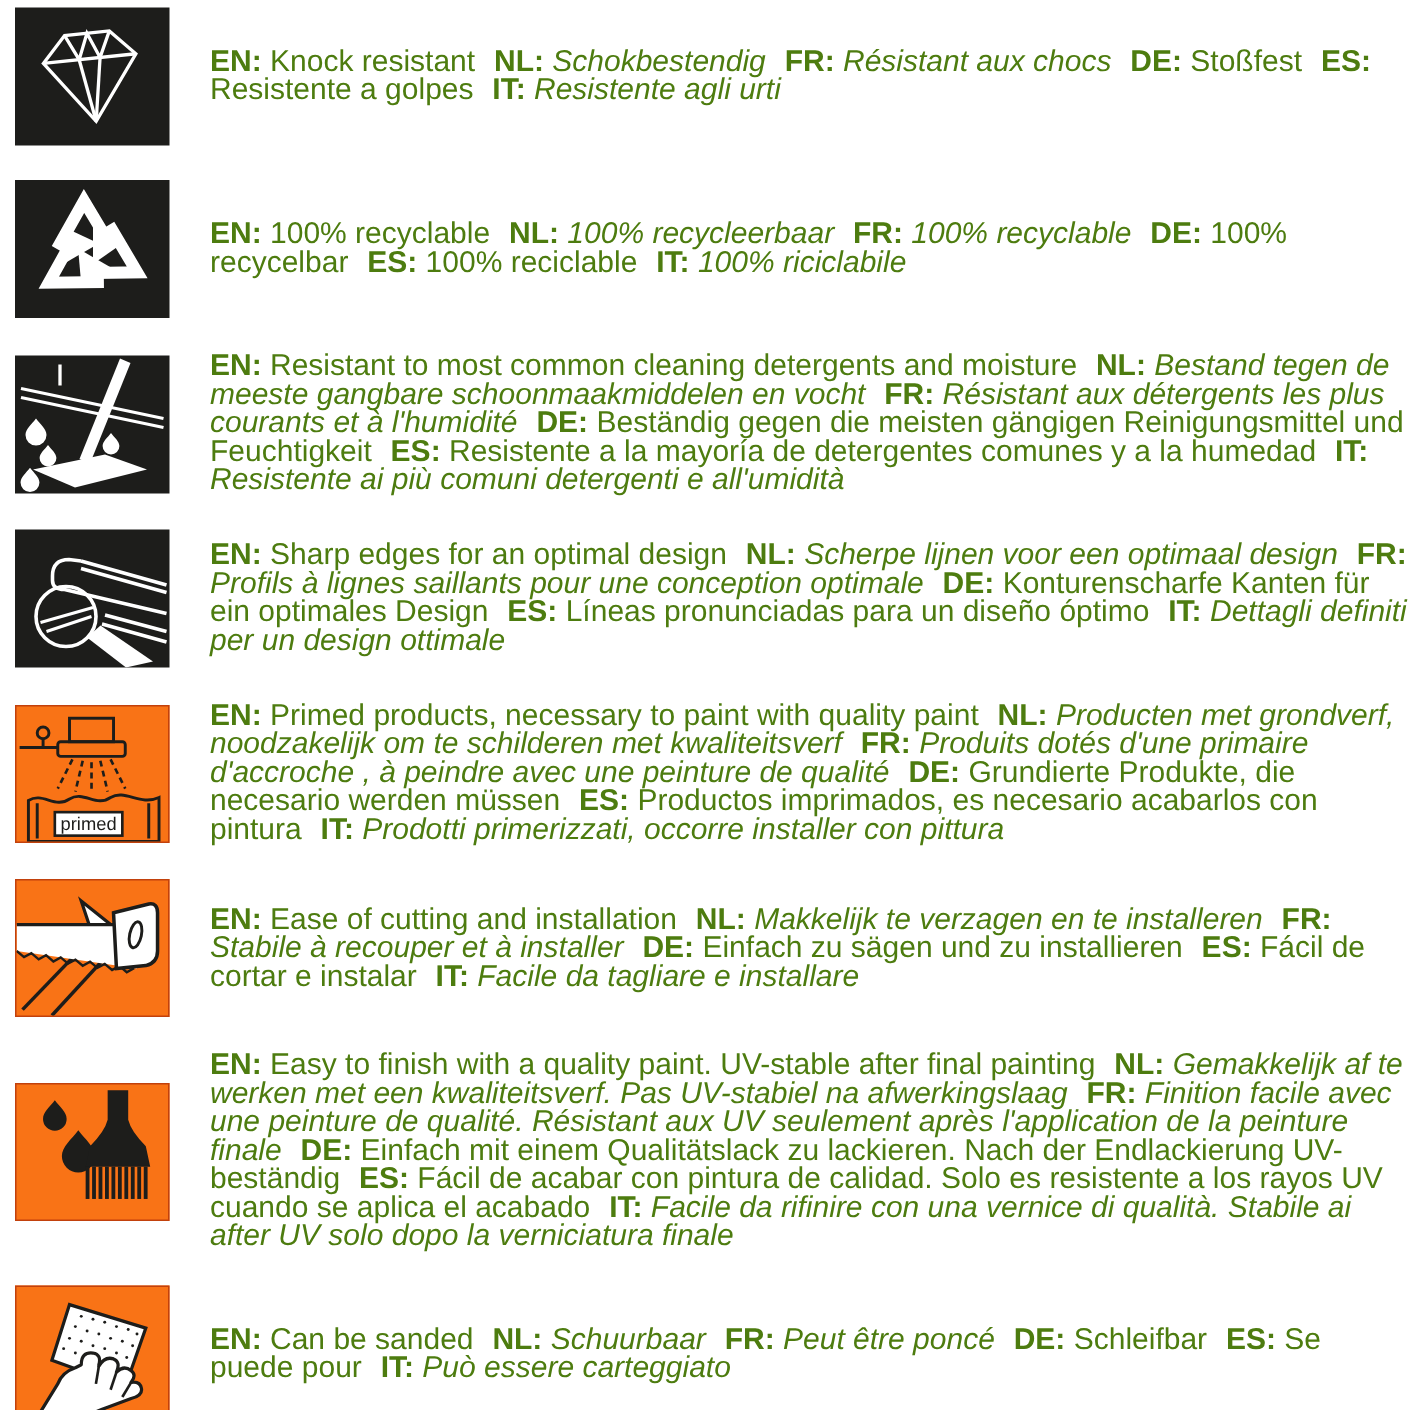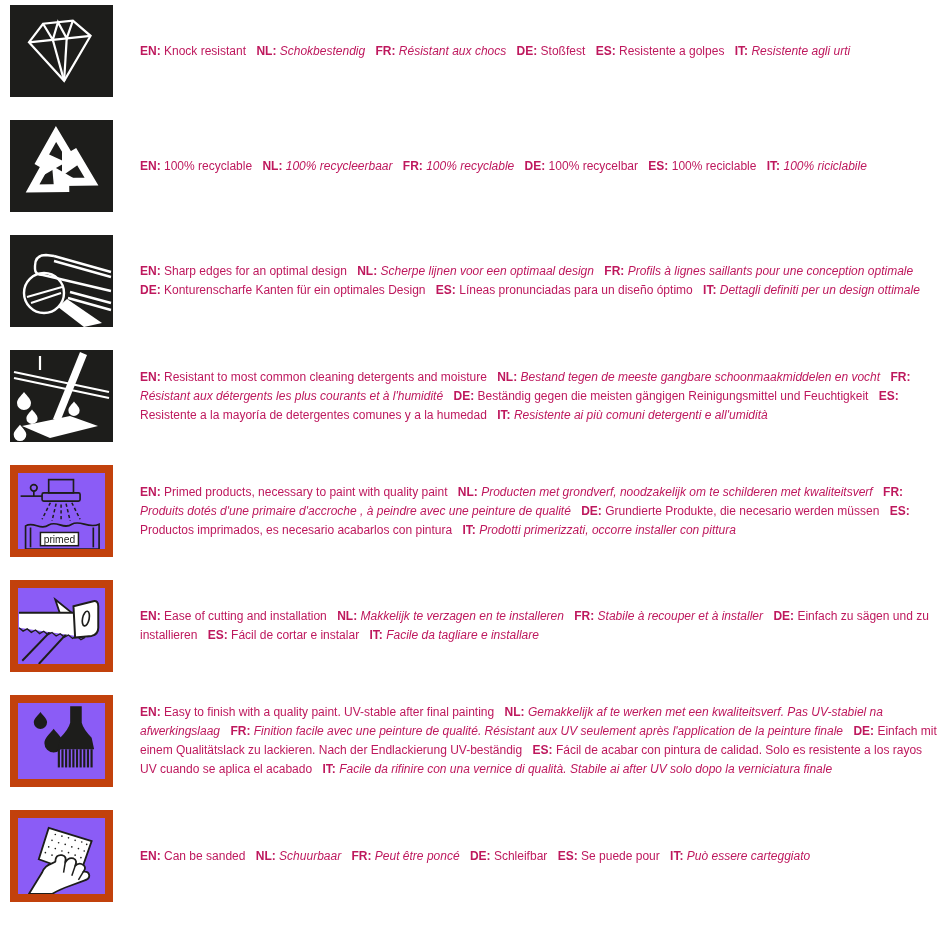--- a/index.html
+++ b/index.html
@@ -1,23 +1,23 @@
 <!DOCTYPE html>
 <html><head>
 <meta charset="utf-8">
 <style>
   html,body{margin:0;padding:0;background:#ffffff;}
   body{width:940px;height:940px;overflow:hidden;font-family:"Liberation Sans",sans-serif;}
   .sheet{padding:5px 2px 0 10px;}
   .row{display:flex;align-items:center;margin-bottom:23px;}
   .tile{flex:0 0 103px;width:103px;height:92px;box-sizing:border-box;}
   .tile.dark{background:#1d1d1b;}
-  .tile.light{background:#8b5cf6;border:8px solid #c2410c;}
+  .tile.light{background:#f97316;border:1px solid #c2410c;}
   .tile svg{display:block;width:100%;height:100%;}
-  .desc{flex:1;margin:0 0 0 27px;font-size:12px;line-height:19px;color:#be185d;}
+  .desc{flex:1;margin:0 0 0 27px;font-size:20px;line-height:19px;color:#4d7c0f;}
   .sg{margin-right:7px;}
   .lb{font-weight:bold;font-style:normal;}
   .tx{font-style:normal;}
   .ti{font-style:italic;}
   svg text{font-family:"Liberation Sans",sans-serif;font-size:12.5px;fill:#1d1d1b;}
 </style>
 </head>
 <body>
 
 <div class="sheet">
@@ -63,20 +63,48 @@
         </g>
       </svg>
     </div>
     <p class="desc">
       <span class="sg"><b class="lb">EN:</b> <span class="tx">100% recyclable</span></span>
       <span class="sg"><b class="lb">NL:</b> <span class="ti">100% recycleerbaar</span></span>
       <span class="sg"><b class="lb">FR:</b> <span class="ti">100% recyclable</span></span>
       <span class="sg"><b class="lb">DE:</b> <span class="tx">100% recycelbar</span></span>
       <span class="sg"><b class="lb">ES:</b> <span class="tx">100% reciclable</span></span>
       <span class="sg"><b class="lb">IT:</b> <span class="ti">100% riciclabile</span></span>
+    </p>
+  </div>
+
+  <div class="row">
+    <div class="tile dark">
+      <svg viewBox="0 0 103 92">
+        <g stroke="#ffffff" stroke-width="2.2" fill="none">
+          <line x1="4" y1="22" x2="99" y2="42"></line>
+          <line x1="4" y1="28" x2="99" y2="48"></line>
+          <line x1="30" y1="6" x2="30" y2="20"></line>
+        </g>
+        <polygon points="70,2 77,5 50,72 43,69" fill="#ffffff"></polygon>
+        <polygon points="12,76 60,66 88,76 40,88" fill="#ffffff"></polygon>
+        <g fill="#ffffff">
+          <path transform="translate(14,50)" d="M0,-8 C3,-4 7,-1 7,3 A7,7 0 1,1 -7,3 C-7,-1 -3,-4 0,-8 Z"></path>
+          <path transform="translate(22,66) scale(0.8)" d="M0,-8 C3,-4 7,-1 7,3 A7,7 0 1,1 -7,3 C-7,-1 -3,-4 0,-8 Z"></path>
+          <path transform="translate(10,82) scale(0.9)" d="M0,-8 C3,-4 7,-1 7,3 A7,7 0 1,1 -7,3 C-7,-1 -3,-4 0,-8 Z"></path>
+          <path transform="translate(64,58) scale(0.8)" d="M0,-8 C3,-4 7,-1 7,3 A7,7 0 1,1 -7,3 C-7,-1 -3,-4 0,-8 Z"></path>
+        </g>
+      </svg>
+    </div>
+    <p class="desc">
+      <span class="sg"><b class="lb">EN:</b> <span class="tx">Resistant to most common cleaning detergents and moisture</span></span>
+      <span class="sg"><b class="lb">NL:</b> <span class="ti">Bestand tegen de meeste gangbare schoonmaakmiddelen en vocht</span></span>
+      <span class="sg"><b class="lb">FR:</b> <span class="ti">Résistant aux détergents les plus courants et à l'humidité</span></span>
+      <span class="sg"><b class="lb">DE:</b> <span class="tx">Beständig gegen die meisten gängigen Reinigungsmittel und Feuchtigkeit</span></span>
+      <span class="sg"><b class="lb">ES:</b> <span class="tx">Resistente a la mayoría de detergentes comunes y a la humedad</span></span>
+      <span class="sg"><b class="lb">IT:</b> <span class="ti">Resistente ai più comuni detergenti e all'umidità</span></span>
     </p>
   </div>
 
   <div class="row">
     <div class="tile dark">
       <svg viewBox="0 0 103 92">
         <g stroke="#ffffff" stroke-width="2.4" fill="none">
           <path d="M44,21 L36,20 Q25,20 25,31 L25,34 Q25,40 33,40 L101,56"></path>
           <line x1="44" y1="21" x2="101" y2="37"></line>
           <line x1="44" y1="26" x2="101" y2="42"></line>
@@ -89,48 +117,20 @@
         <polygon points="48,72 57,64 92,88 74,92" fill="#ffffff"></polygon>
       </svg>
     </div>
     <p class="desc">
       <span class="sg"><b class="lb">EN:</b> <span class="tx">Sharp edges for an optimal design</span></span>
       <span class="sg"><b class="lb">NL:</b> <span class="ti">Scherpe lijnen voor een optimaal design</span></span>
       <span class="sg"><b class="lb">FR:</b> <span class="ti">Profils à lignes saillants pour une conception optimale</span></span>
       <span class="sg"><b class="lb">DE:</b> <span class="tx">Konturenscharfe Kanten für ein optimales Design</span></span>
       <span class="sg"><b class="lb">ES:</b> <span class="tx">Líneas pronunciadas para un diseño óptimo</span></span>
       <span class="sg"><b class="lb">IT:</b> <span class="ti">Dettagli definiti per un design ottimale</span></span>
-    </p>
-  </div>
-
-  <div class="row">
-    <div class="tile dark">
-      <svg viewBox="0 0 103 92">
-        <g stroke="#ffffff" stroke-width="2.2" fill="none">
-          <line x1="4" y1="22" x2="99" y2="42"></line>
-          <line x1="4" y1="28" x2="99" y2="48"></line>
-          <line x1="30" y1="6" x2="30" y2="20"></line>
-        </g>
-        <polygon points="70,2 77,5 50,72 43,69" fill="#ffffff"></polygon>
-        <polygon points="12,76 60,66 88,76 40,88" fill="#ffffff"></polygon>
-        <g fill="#ffffff">
-          <path transform="translate(14,50)" d="M0,-8 C3,-4 7,-1 7,3 A7,7 0 1,1 -7,3 C-7,-1 -3,-4 0,-8 Z"></path>
-          <path transform="translate(22,66) scale(0.8)" d="M0,-8 C3,-4 7,-1 7,3 A7,7 0 1,1 -7,3 C-7,-1 -3,-4 0,-8 Z"></path>
-          <path transform="translate(10,82) scale(0.9)" d="M0,-8 C3,-4 7,-1 7,3 A7,7 0 1,1 -7,3 C-7,-1 -3,-4 0,-8 Z"></path>
-          <path transform="translate(64,58) scale(0.8)" d="M0,-8 C3,-4 7,-1 7,3 A7,7 0 1,1 -7,3 C-7,-1 -3,-4 0,-8 Z"></path>
-        </g>
-      </svg>
-    </div>
-    <p class="desc">
-      <span class="sg"><b class="lb">EN:</b> <span class="tx">Resistant to most common cleaning detergents and moisture</span></span>
-      <span class="sg"><b class="lb">NL:</b> <span class="ti">Bestand tegen de meeste gangbare schoonmaakmiddelen en vocht</span></span>
-      <span class="sg"><b class="lb">FR:</b> <span class="ti">Résistant aux détergents les plus courants et à l'humidité</span></span>
-      <span class="sg"><b class="lb">DE:</b> <span class="tx">Beständig gegen die meisten gängigen Reinigungsmittel und Feuchtigkeit</span></span>
-      <span class="sg"><b class="lb">ES:</b> <span class="tx">Resistente a la mayoría de detergentes comunes y a la humedad</span></span>
-      <span class="sg"><b class="lb">IT:</b> <span class="ti">Resistente ai più comuni detergenti e all'umidità</span></span>
     </p>
   </div>
 
   <div class="row">
     <div class="tile light">
       <svg viewBox="0 0 103 92">
         <g stroke="#1d1d1b" stroke-width="2" fill="none">
           <circle cx="18" cy="18" r="4"></circle>
           <line x1="18" y1="22" x2="18" y2="28"></line>
           <line x1="2" y1="28" x2="28" y2="28"></line>

